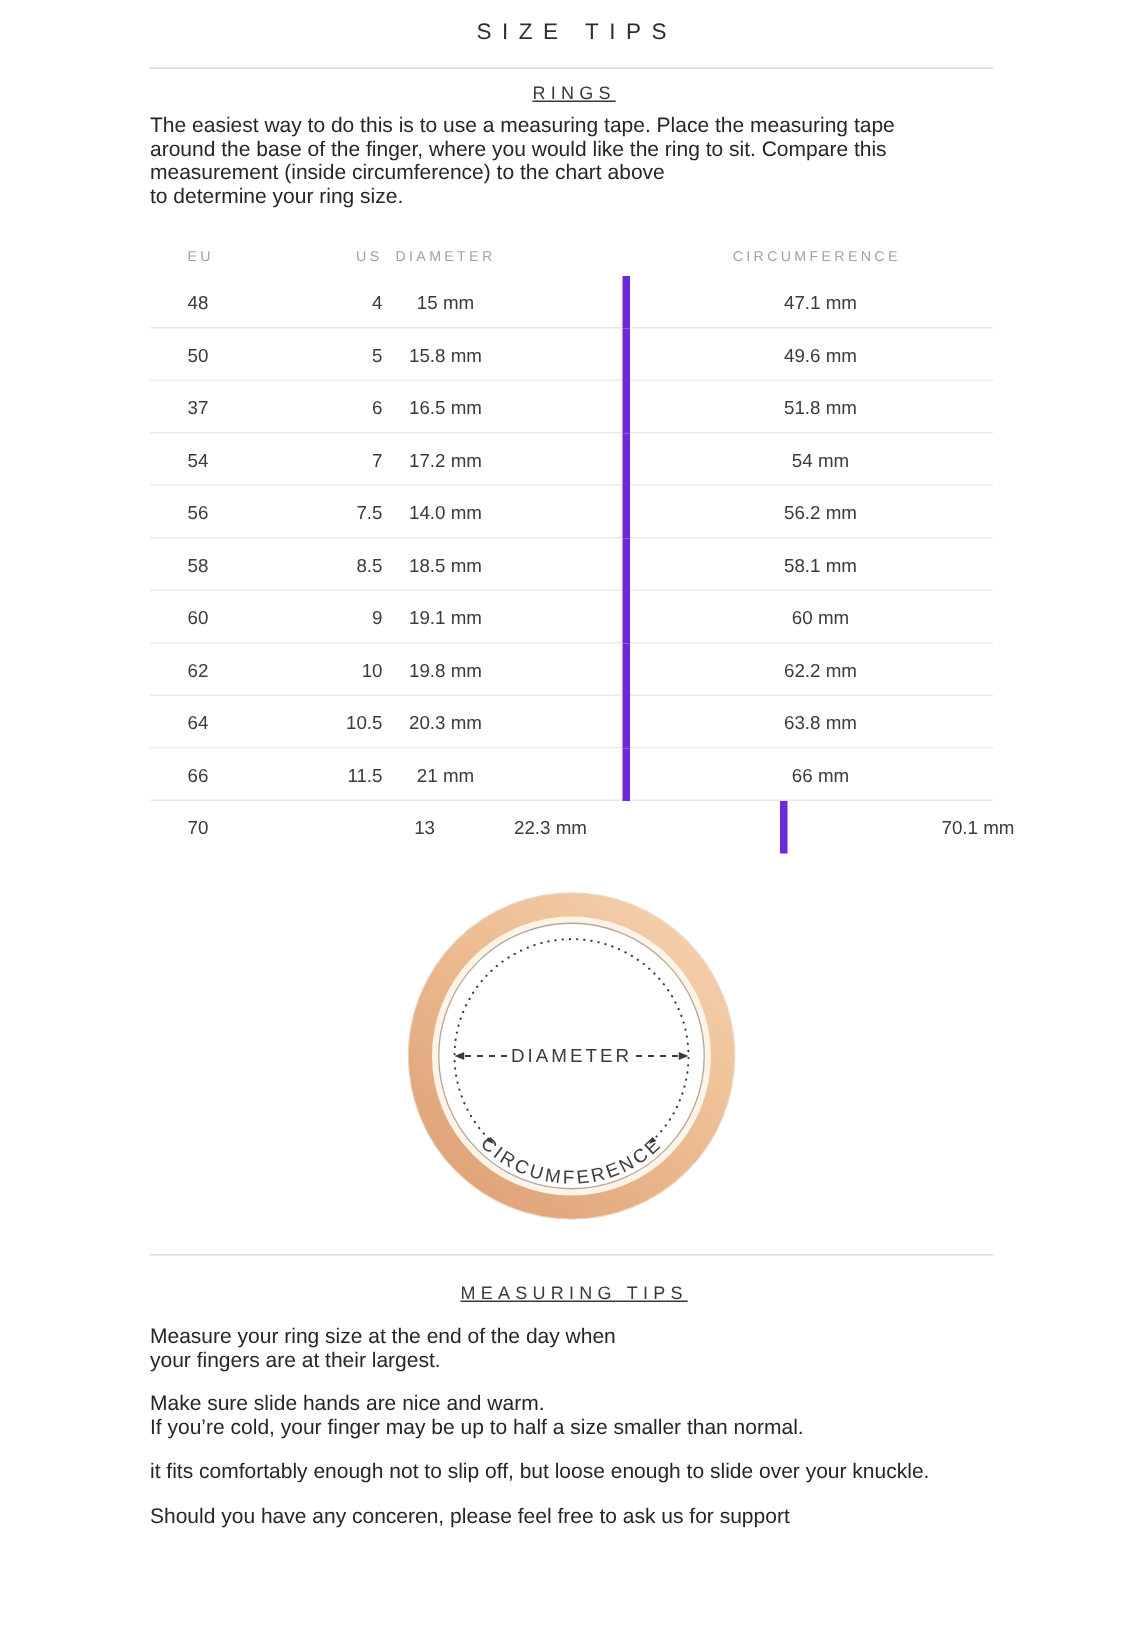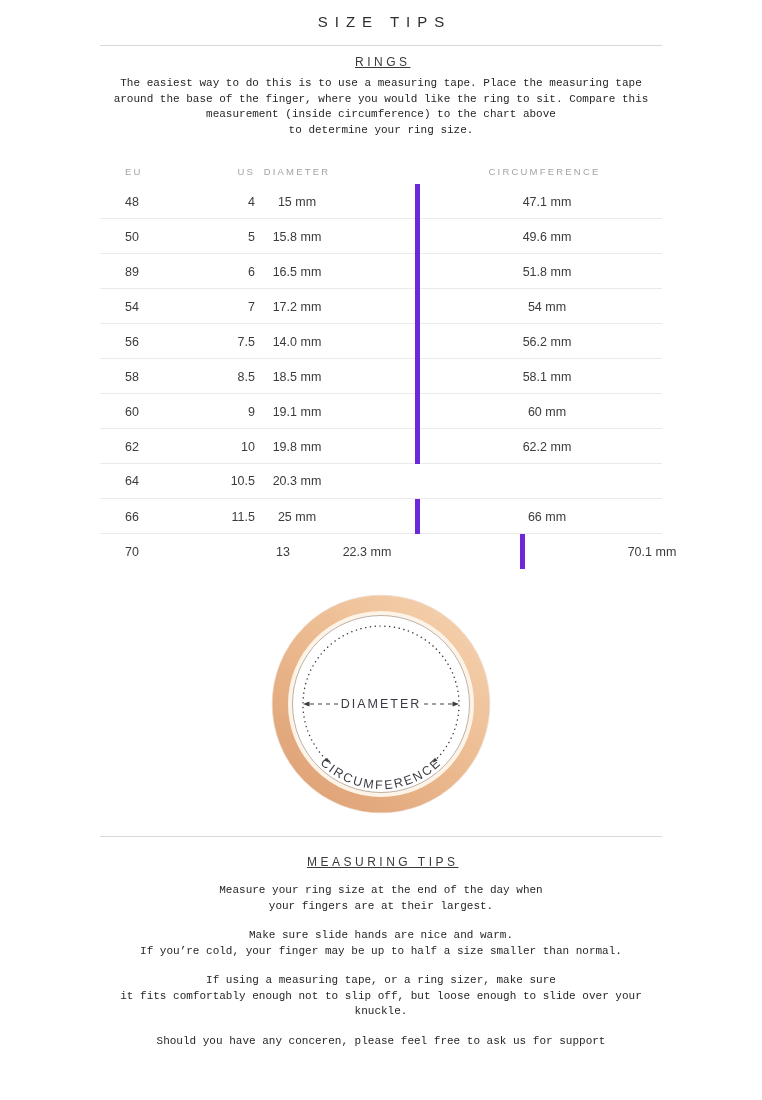--- a/index.html
+++ b/index.html
@@ -19,23 +19,23 @@
   }
   .divider { border:none; border-top:1px solid #d9d9d9; height:0; }
 
   .section-heading {
     text-align:center; font-size:12px; font-weight:400;
     letter-spacing:3.5px; color:#3a3a3a; text-indent:3.5px;text-decoration:underline;
   }
   .rings-heading { margin-top:9px; }
 
   .serif-block {
-    font-family:Liberation Mono, monospace;
-    font-size:11px; line-height:15.5px; color:#262626;
-    text-align:center;
+    font-family:Liberation Sans, sans-serif;
+    font-size:14px; line-height:15.5px; color:#262626;
+    text-align:left;
   }
   .intro { margin-top:7px; }
 
   
   .size-table { margin-top:28px; }
   .t-grid { display:grid; grid-template-columns:75px 80px 160px 247px; align-items:center; }
   .t-head { margin-bottom:7px; }
   .t-head > div {
     font-size:9.5px; letter-spacing:2.2px; color:#a3a3a3; font-weight:400;
   }
@@ -88,21 +88,21 @@
             <div class="c-dia cell-dia">15 mm</div>
             <div class="c-cir cell-cir">47.1 mm</div>
           </div>
           <div class="t-grid t-row">
             <div class="c-eu cell-eu">50</div>
             <div class="c-us cell-us">5</div>
             <div class="c-dia cell-dia">15.8 mm</div>
             <div class="c-cir cell-cir">49.6 mm</div>
           </div>
           <div class="t-grid t-row">
-            <div class="c-eu cell-eu">89</div>
+            <div class="c-eu cell-eu">37</div>
             <div class="c-us cell-us">6</div>
             <div class="c-dia cell-dia">16.5 mm</div>
             <div class="c-cir cell-cir">51.8 mm</div>
           </div>
           <div class="t-grid t-row">
             <div class="c-eu cell-eu">54</div>
             <div class="c-us cell-us">7</div>
             <div class="c-dia cell-dia">17.2 mm</div>
             <div class="c-cir cell-cir">54 mm</div>
           </div>
@@ -127,25 +127,26 @@
           <div class="t-grid t-row">
             <div class="c-eu cell-eu">62</div>
             <div class="c-us cell-us">10</div>
             <div class="c-dia cell-dia">19.8 mm</div>
             <div class="c-cir cell-cir">62.2 mm</div>
           </div>
           <div class="t-grid t-row">
             <div class="c-eu cell-eu">64</div>
             <div class="c-us cell-us">10.5</div>
             <div class="c-dia cell-dia">20.3 mm</div>
+            <div class="c-cir cell-cir">63.8 mm</div>
           </div>
           <div class="t-grid t-row">
             <div class="c-eu cell-eu">66</div>
             <div class="c-us cell-us">11.5</div>
-            <div class="c-dia cell-dia">25 mm</div>
+            <div class="c-dia cell-dia">21 mm</div>
             <div class="c-cir cell-cir">66 mm</div>
           </div>
           <div class="t-grid t-row">
             <div class="c-eu cell-eu">70</div>
             <div class="c-us cell-us">13</div>
             <div class="c-dia cell-dia">22.3 mm</div>
             <div class="c-cir cell-cir">70.1 mm</div>
           </div>
         </div>
     </div>
@@ -189,21 +190,20 @@
     <div>
         <div class="serif-block tip-para">
           <div>Measure your ring size at the end of the day when</div>
           <div>your fingers are at their largest.</div>
         </div>
         <div class="serif-block tip-para">
           <div>Make sure slide hands are nice and warm.</div>
           <div>If you’re cold, your finger may be up to half a size smaller than normal.</div>
         </div>
         <div class="serif-block tip-para">
-          <div>If using a measuring tape, or a ring sizer, make sure</div>
           <div>it fits comfortably enough not to slip off, but loose enough to slide over your knuckle.</div>
         </div>
         <div class="serif-block tip-para">
           <div>Should you have any conceren, please feel free to ask us for support</div>
         </div>
       </div>
   </div>
 </div>
 
 </body></html>

